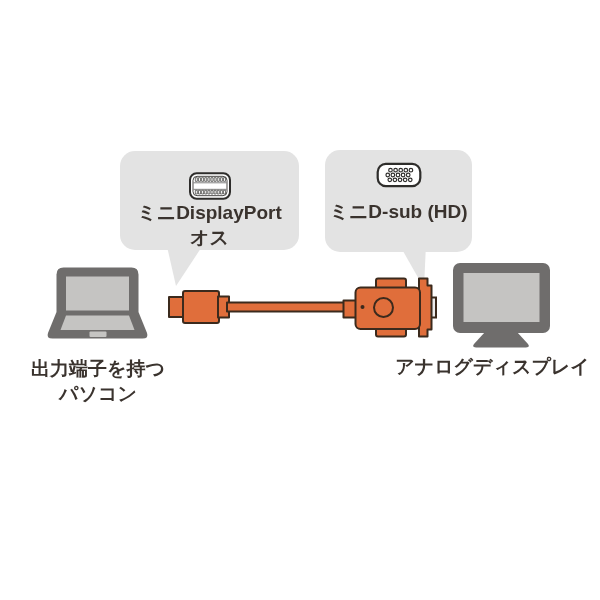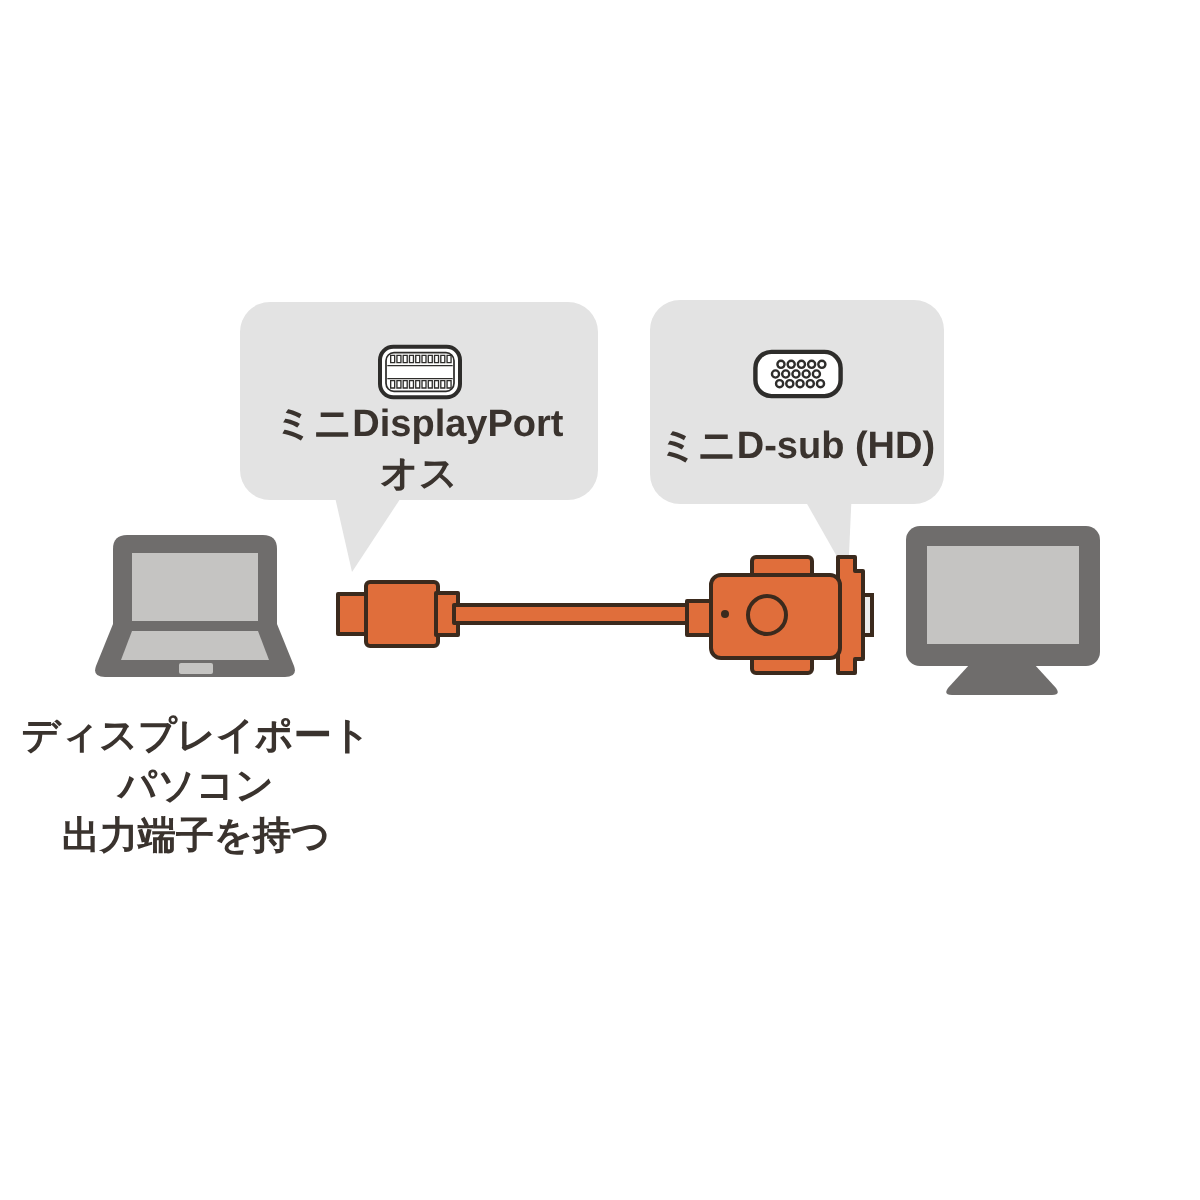--- a/index.html
+++ b/index.html
@@ -19,21 +19,21 @@
   .sh-dot{fill:var(--cable-outline);}
   .icon-shape{fill:#ffffff;stroke:var(--icon-stroke);}
   .icon-stroke{fill:none;stroke:var(--icon-stroke);}
   
   .bubble{
     position:absolute;background:var(--bubble-gray);border-radius:15px;
     display:flex;flex-direction:column;align-items:center;
     color:var(--text-dark);font-weight:bold;text-align:center;
   }
   .bubble-left{left:120px;top:151px;width:179px;height:99px;padding-top:21px;box-sizing:border-box;}
-  .bubble-right{left:325px;top:150px;width:147px;height:102px;padding-top:24px;box-sizing:border-box;}
+  .bubble-right{left:325px;top:150px;width:147px;height:102px;padding-top:12px;box-sizing:border-box;}
   .bubble-line{font-size:19px;line-height:25px;white-space:nowrap;}
   .icon-dsub{margin-bottom:11px;}
   
   .caption{position:absolute;color:var(--text-dark);font-weight:bold;font-size:19px;text-align:center;}
   .caption-left{left:0;top:356px;width:196px;line-height:25px;}
   .caption-right{left:390px;top:355px;width:205px;line-height:24px;}
   .caption div{white-space:nowrap;}
 </style>
 </head>
 <body>
@@ -108,21 +108,21 @@
           <circle cx="22.2" cy="20.7" r="2.1"></circle>
           <circle cx="28.2" cy="20.7" r="2.1"></circle>
           <circle cx="34.2" cy="20.7" r="2.1"></circle>
           <circle cx="40.2" cy="20.7" r="2.1"></circle>
       </g>
     </svg>
     <div class="bubble-line">ミニD-sub (HD)</div>
   </div>
 
   <div class="caption caption-left">
-    <div>ディスプレイポート</div>
+    <div>出力端子を持つ</div>
     <div>パソコン</div>
-    <div>出力端子を持つ</div>
   </div>
 
   <div class="caption caption-right">
+    <div>アナログディスプレイ</div>
   </div>
 
 </div>
 
 </body></html>

